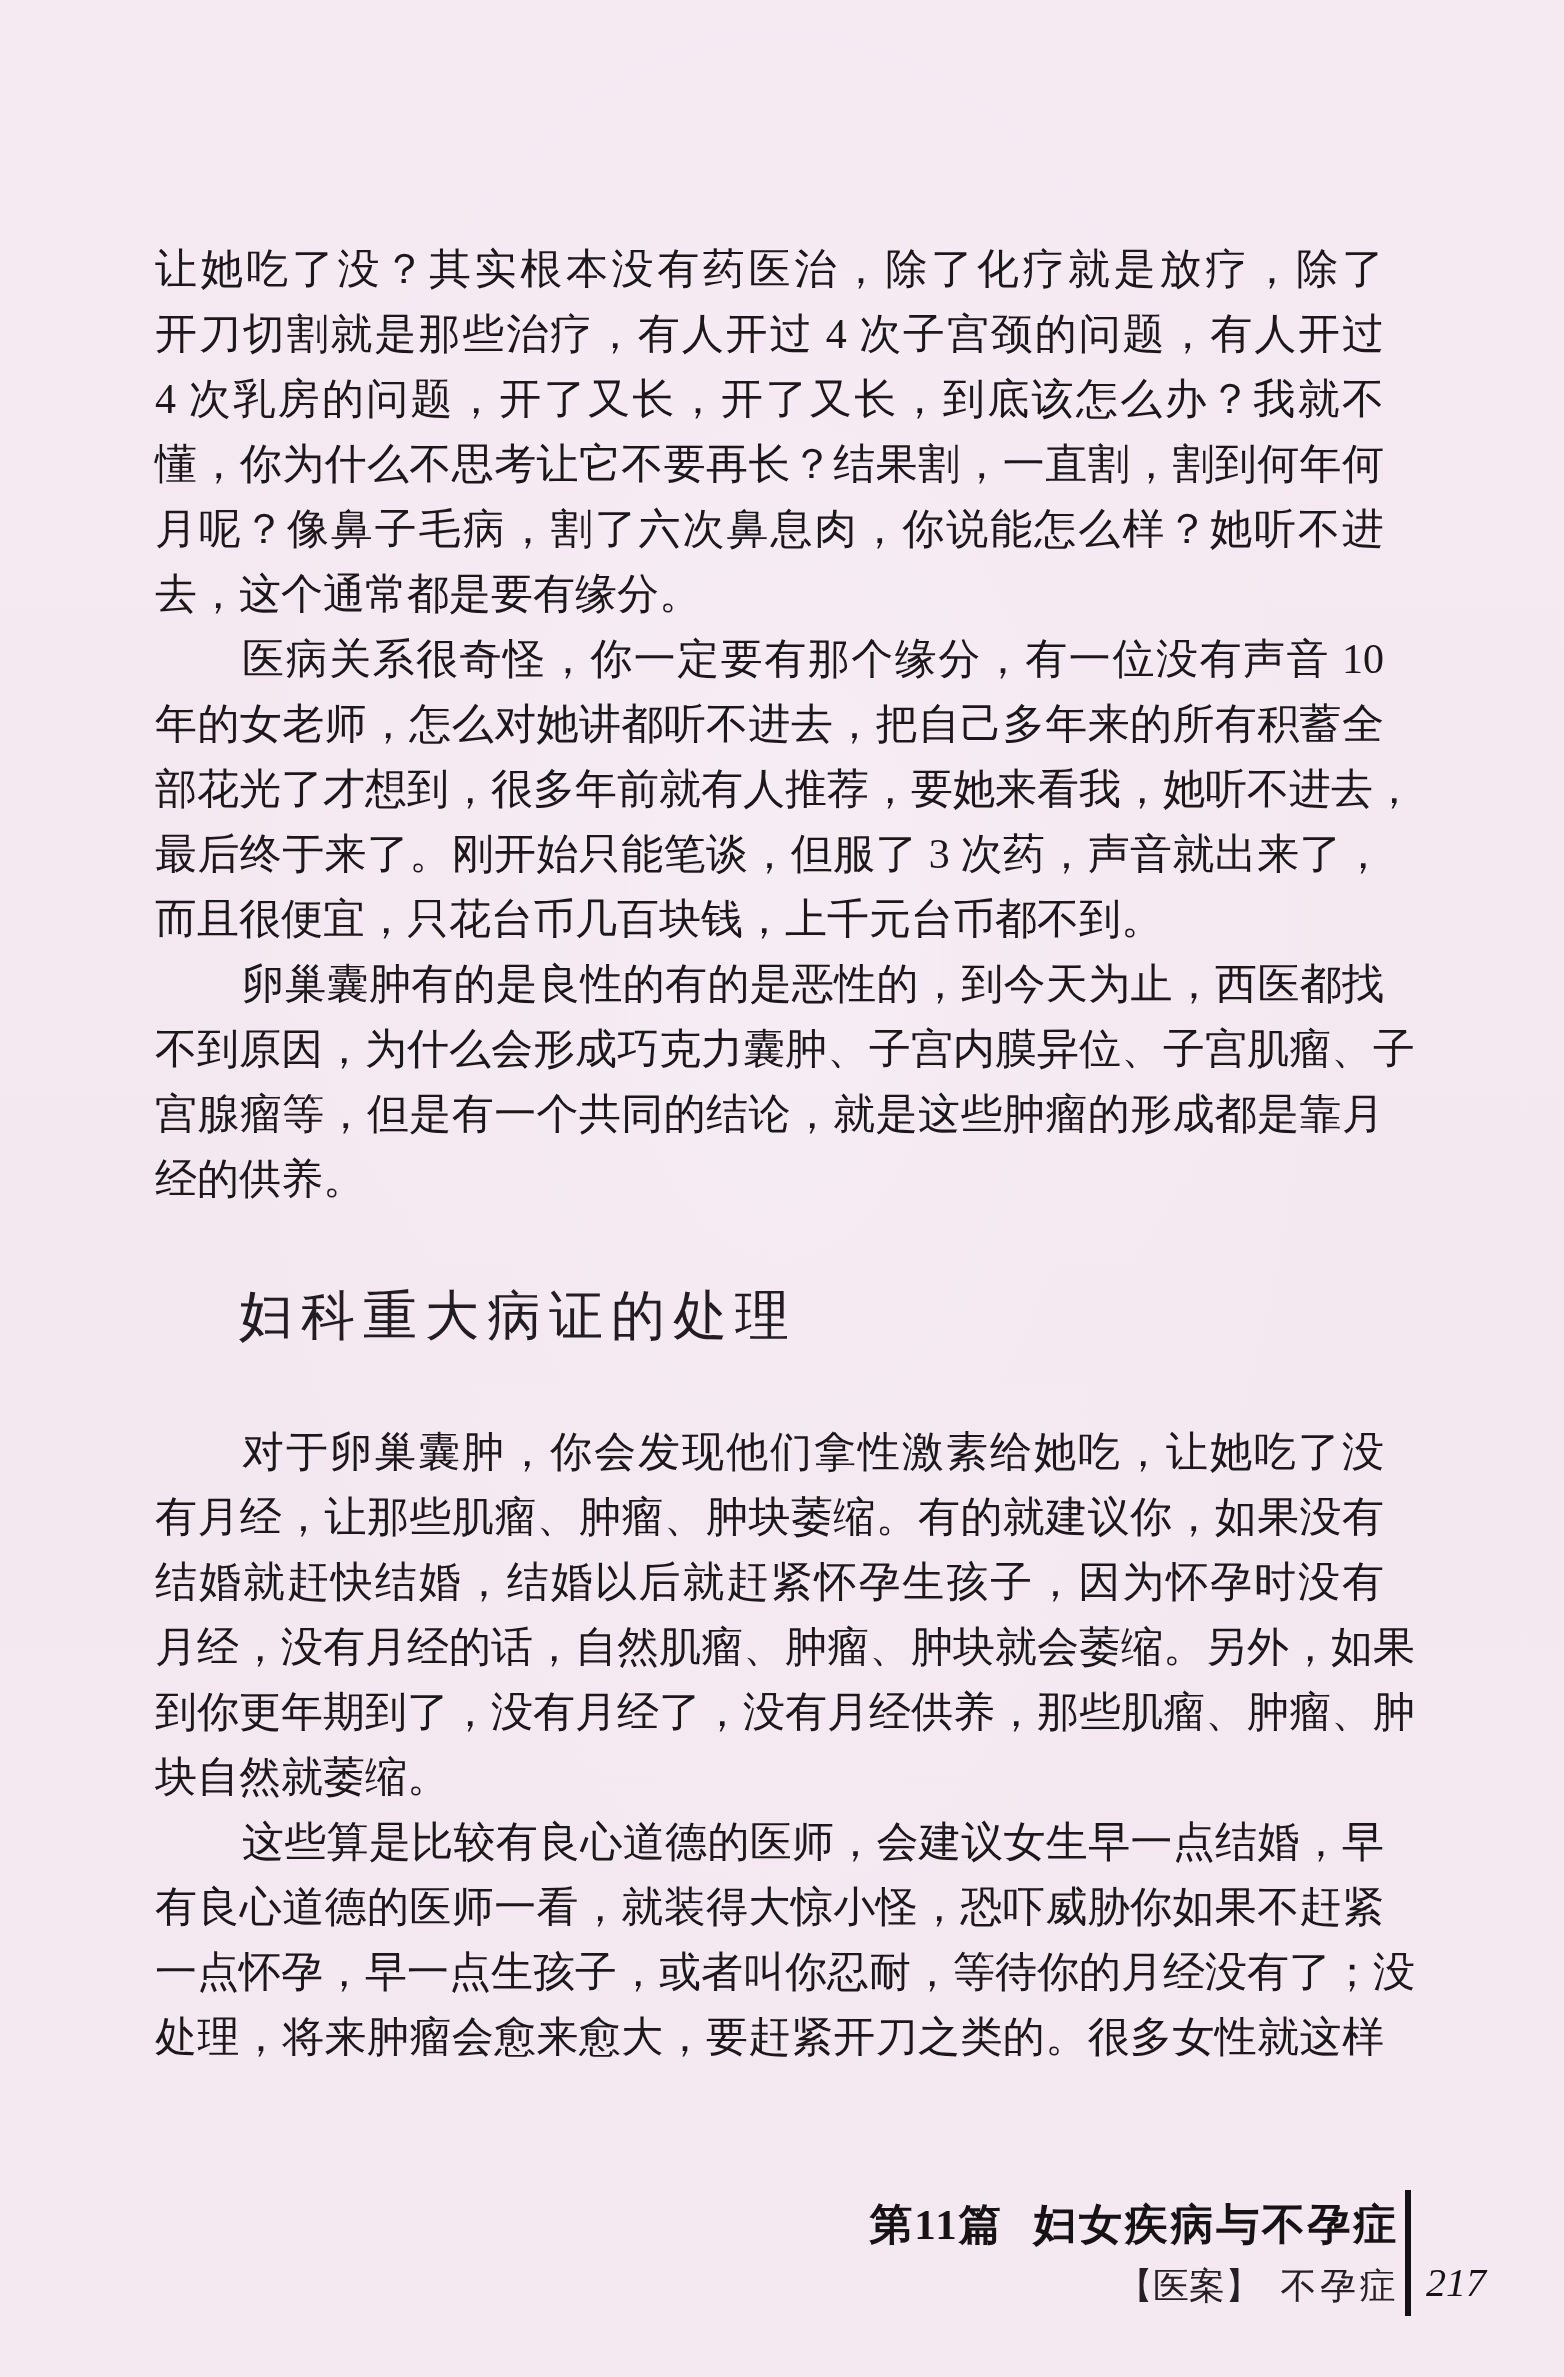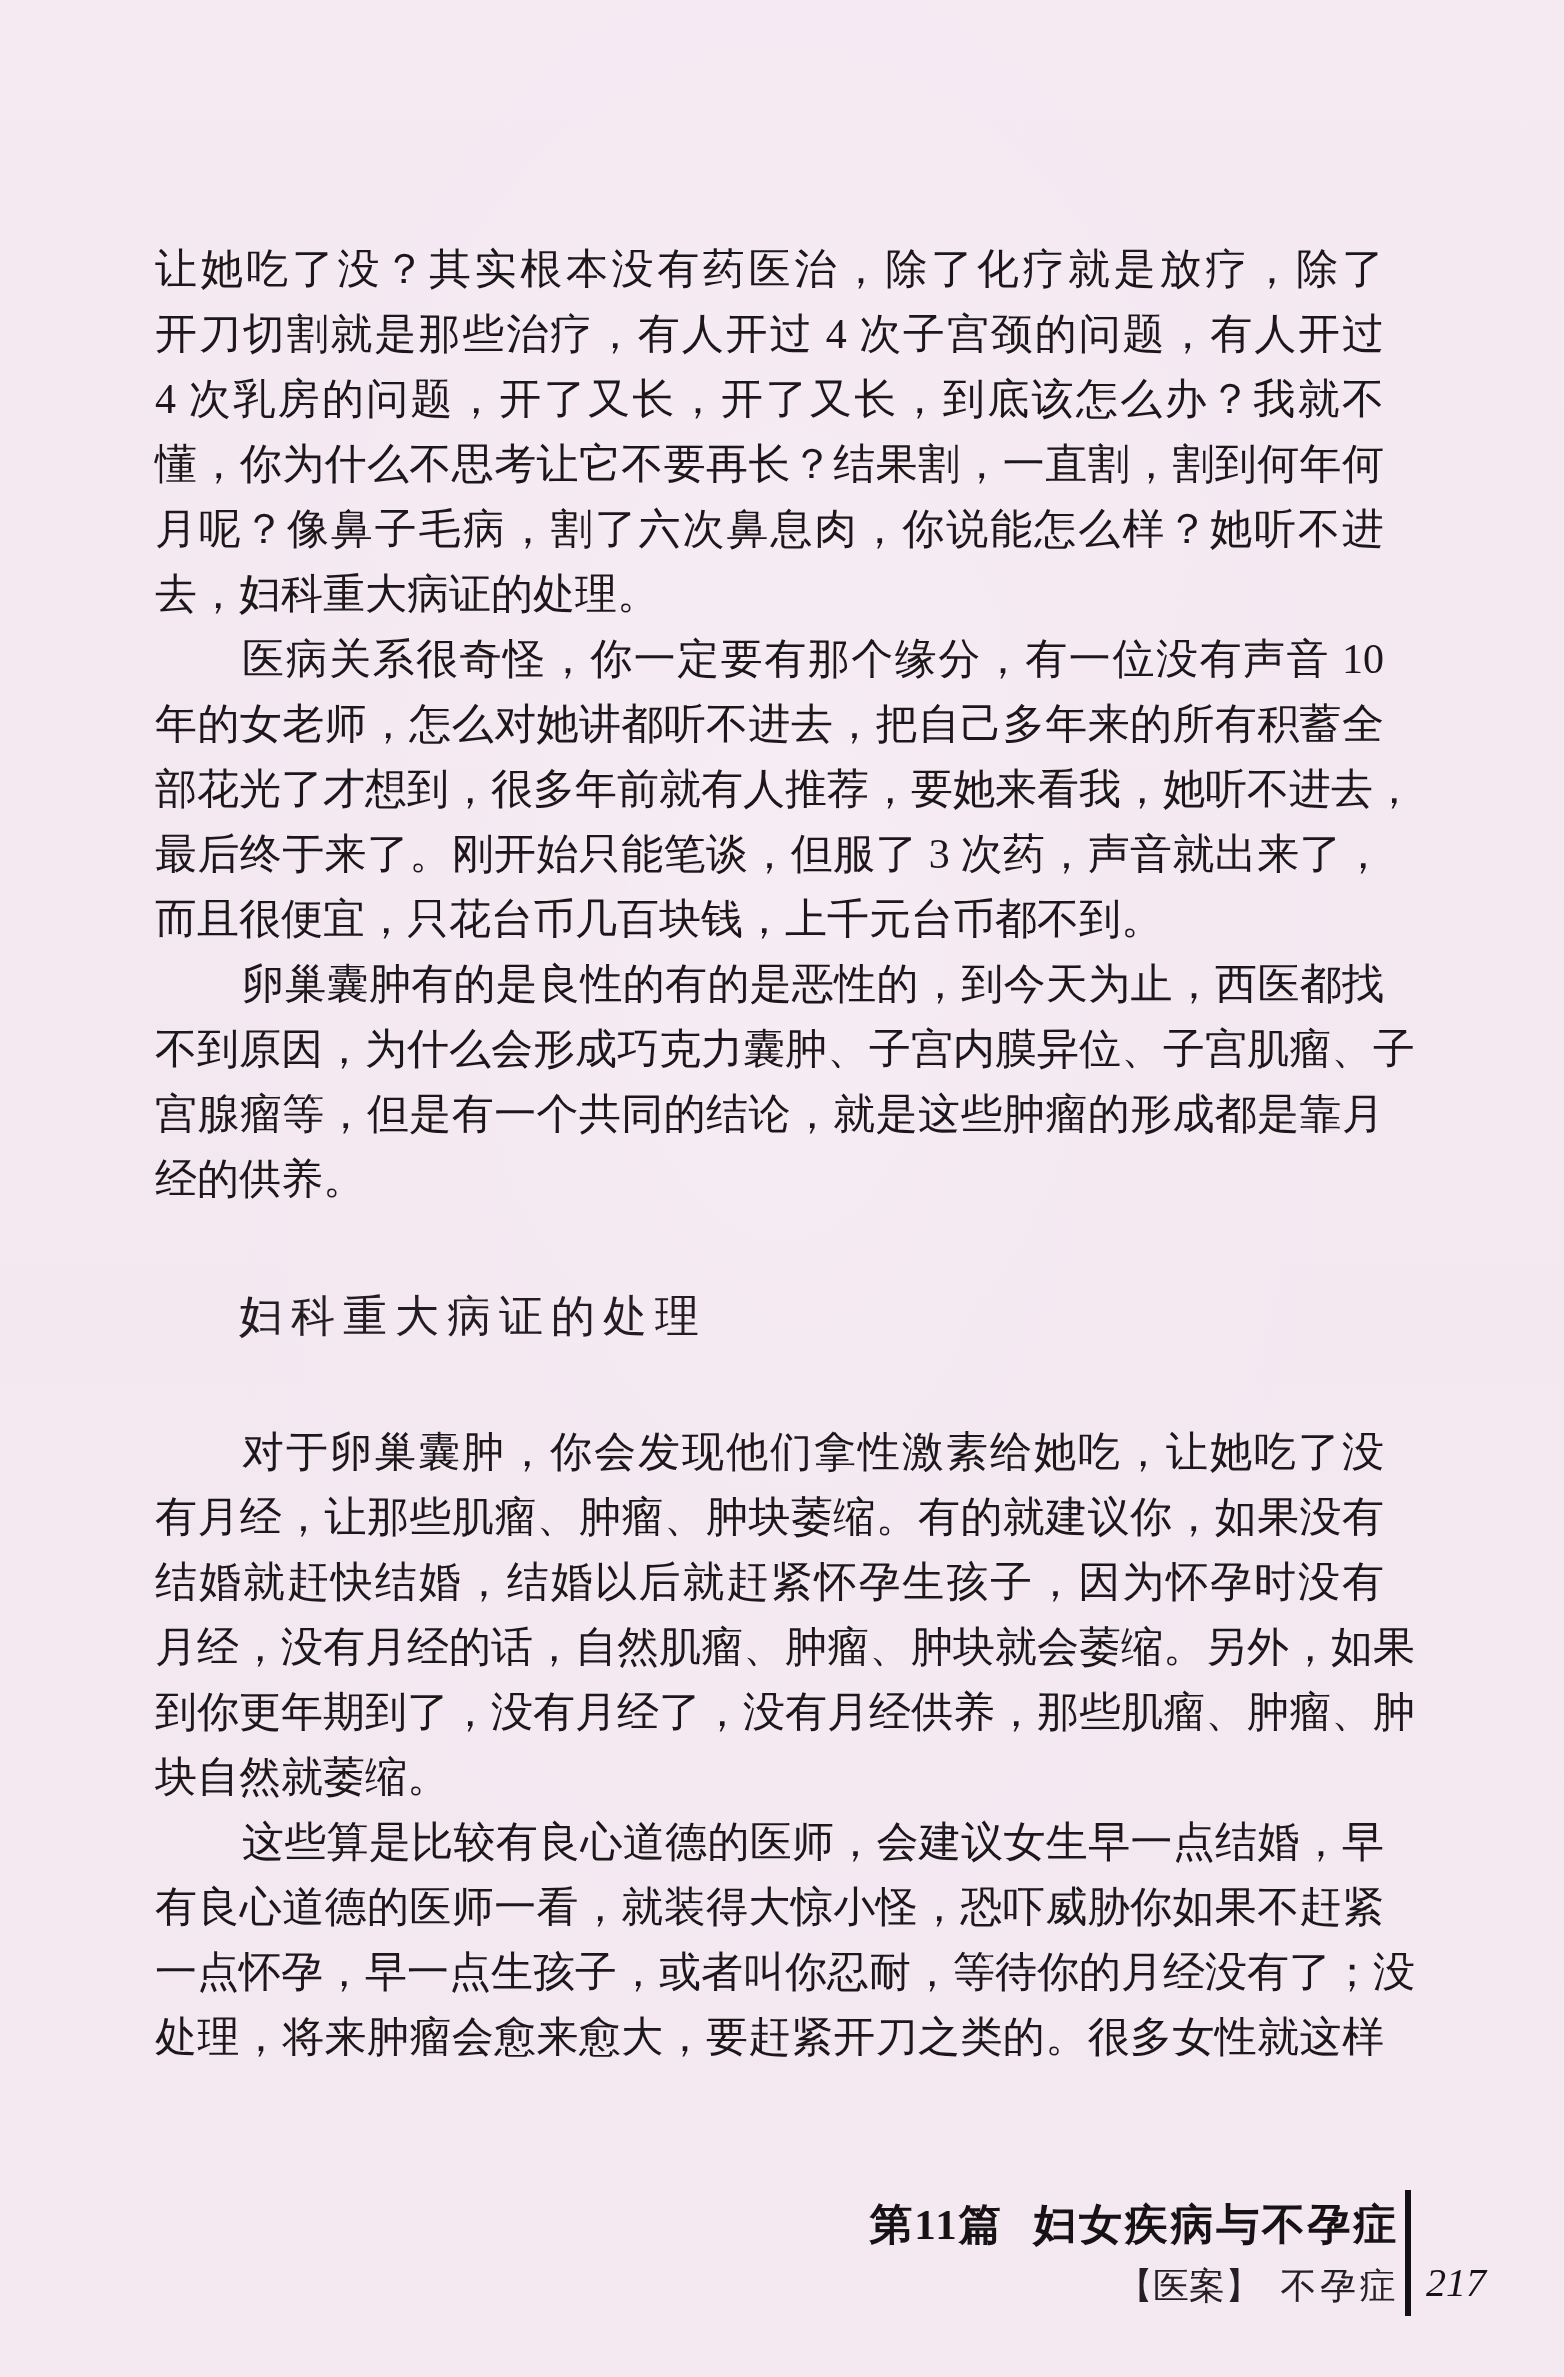--- a/index.html
+++ b/index.html
@@ -42,21 +42,21 @@
   .line.para-end {
     text-align-last: left;
   }
   .line.indent {
     padding-left: 87px;
   }
   .section-heading {
     position: absolute;
     left: 239px;
     top: 1284px;
-    font-size: 44px;
+    font-size: 54px;
     line-height: 65px;
     letter-spacing: 8px;
     font-weight: normal;
     color: #221d20;
   }
   .footer-title {
     position: absolute;
     right: 165px;
     top: 2198px;
     font-size: 43px;
@@ -100,21 +100,21 @@
 <body>
 
 <div class="page">
 
   <div class="text-block tb1">
     <div class="line">让她吃了没？其实根本没有药医治，除了化疗就是放疗，除了</div>
     <div class="line">开刀切割就是那些治疗，有人开过 4 次子宫颈的问题，有人开过</div>
     <div class="line">4 次乳房的问题，开了又长，开了又长，到底该怎么办？我就不</div>
     <div class="line">懂，你为什么不思考让它不要再长？结果割，一直割，割到何年何</div>
     <div class="line">月呢？像鼻子毛病，割了六次鼻息肉，你说能怎么样？她听不进</div>
-    <div class="line para-end">去，妇科重大病证的处理。</div>
+    <div class="line para-end">去，这个通常都是要有缘分。</div>
     <div class="line indent">医病关系很奇怪，你一定要有那个缘分，有一位没有声音 10</div>
     <div class="line">年的女老师，怎么对她讲都听不进去，把自己多年来的所有积蓄全</div>
     <div class="line">部花光了才想到，很多年前就有人推荐，要她来看我，她听不进去，</div>
     <div class="line">最后终于来了。刚开始只能笔谈，但服了 3 次药，声音就出来了，</div>
     <div class="line para-end">而且很便宜，只花台币几百块钱，上千元台币都不到。</div>
     <div class="line indent">卵巢囊肿有的是良性的有的是恶性的，到今天为止，西医都找</div>
     <div class="line">不到原因，为什么会形成巧克力囊肿、子宫内膜异位、子宫肌瘤、子</div>
     <div class="line">宫腺瘤等，但是有一个共同的结论，就是这些肿瘤的形成都是靠月</div>
     <div class="line para-end">经的供养。</div>
   </div>

